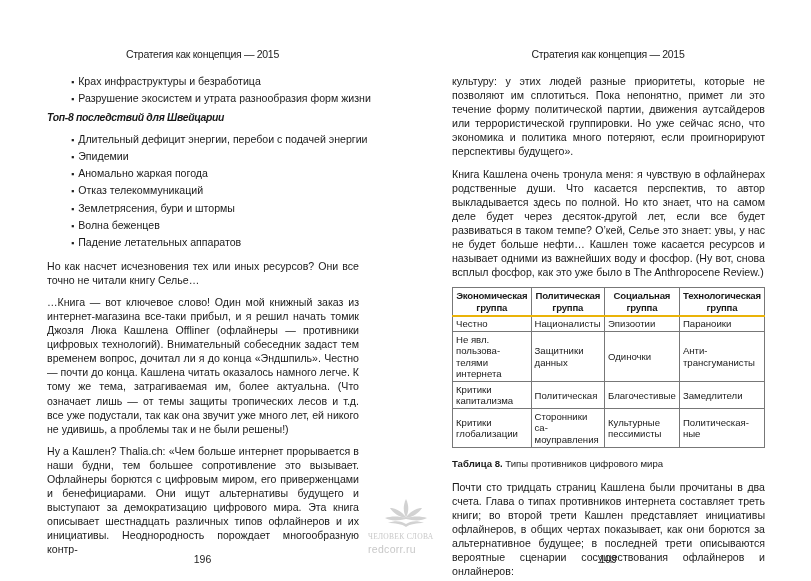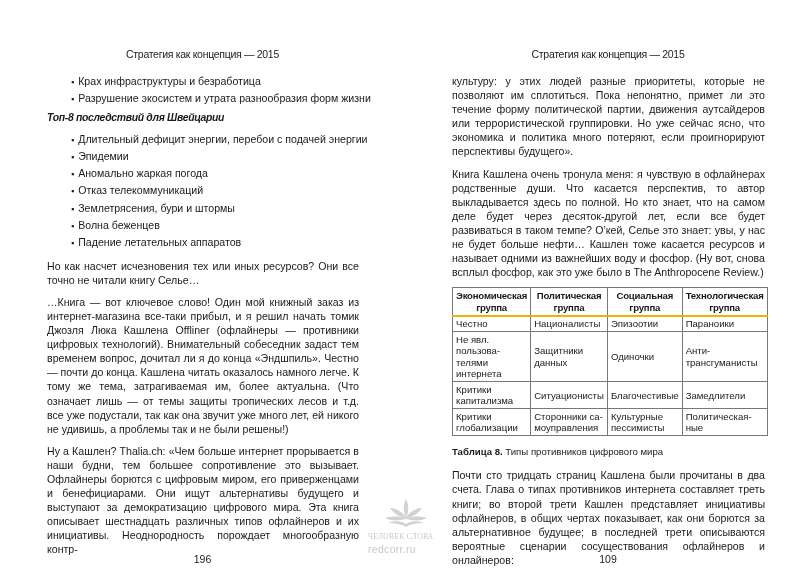--- a/index.html
+++ b/index.html
@@ -107,21 +107,21 @@
             <td>Параноики</td>
           </tr>
           <tr>
             <td>Не явл. пользова­телями интернета</td>
             <td>Защитники данных</td>
             <td>Одиночки</td>
             <td>Анти-трансгуманисты</td>
           </tr>
           <tr>
             <td>Критики капитализма</td>
-            <td>Ситуационисты</td>
+            <td>Политическая</td>
             <td>Благочестивые</td>
             <td>Замедлители</td>
           </tr>
           <tr>
             <td>Критики глобализации</td>
             <td>Сторонники са­моуправления</td>
             <td>Культурные пессимисты</td>
             <td>Политическая­ные</td>
           </tr>
         </tbody>

